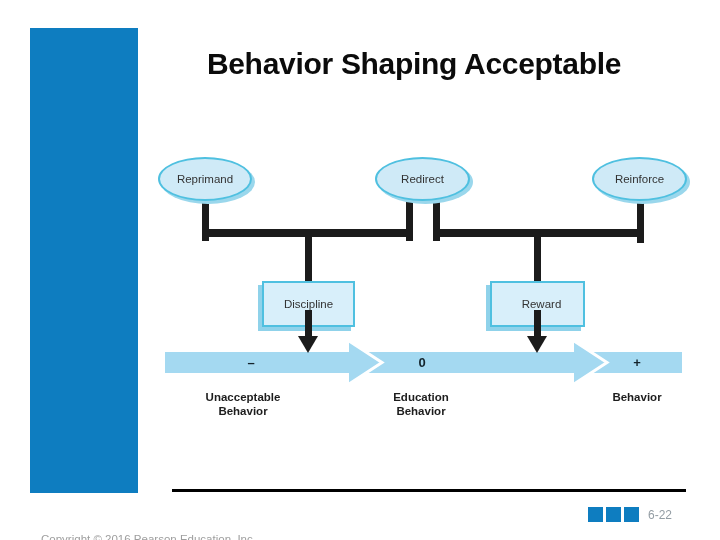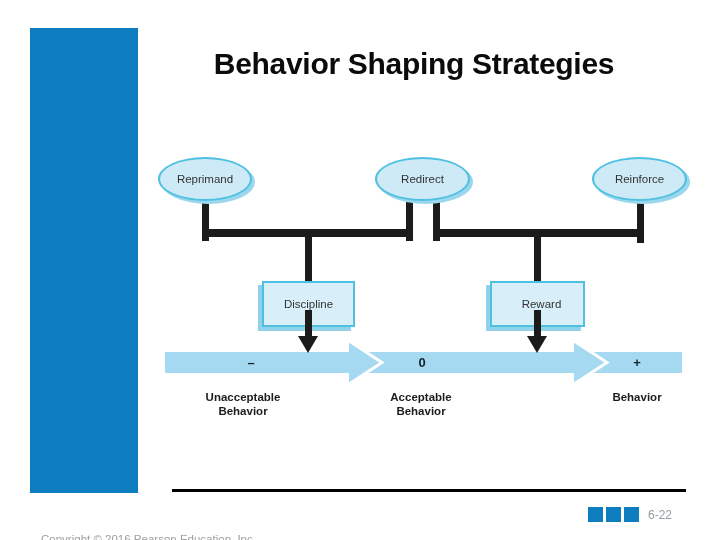--- a/index.html
+++ b/index.html
@@ -93,21 +93,21 @@
   .sq{width:15px;height:15px;background:#0e7dc0;}
   #page-number{left:648px;top:508px;font-size:12px;color:#939da4;}
 </style>
 </head>
 <body>
 
 <div id="slide">
 
   <div class="abs" id="accent-bar"></div>
 
-  <div class="abs" id="slide-title">Behavior Shaping Strategies</div>
+  <div class="abs" id="slide-title">Behavior Shaping Acceptable</div>
 
   <div class="conn" id="stem-reprimand"></div>
   <div class="conn" id="stem-redirect-l"></div>
   <div class="conn" id="stem-redirect-r"></div>
   <div class="conn" id="stem-reinforce"></div>
   <div class="conn" id="hline-left"></div>
   <div class="conn" id="hline-right"></div>
   <div class="conn" id="drop-discipline"></div>
   <div class="conn" id="drop-reward"></div>
 
@@ -144,21 +144,21 @@
   </svg>
   <div class="marker" id="marker-minus">–</div>
   <div class="marker" id="marker-zero">0</div>
   <div class="marker" id="marker-plus">+</div>
 
   <div class="blabel" id="blabel-unacceptable">
     <span>Unacceptable</span>
     <span>Behavior</span>
   </div>
   <div class="blabel" id="blabel-acceptable">
-    <span>Acceptable</span>
+    <span>Education</span>
     <span>Behavior</span>
   </div>
   <div class="blabel" id="blabel-exceptional">
     <span>Behavior</span>
   </div>
 
   <div class="abs" id="footer-divider"></div>
   <div class="abs" id="copyright-text">Copyright © 2016 Pearson Education, Inc.</div>
   <div class="abs" id="footer-squares">
     <div class="sq"></div>

